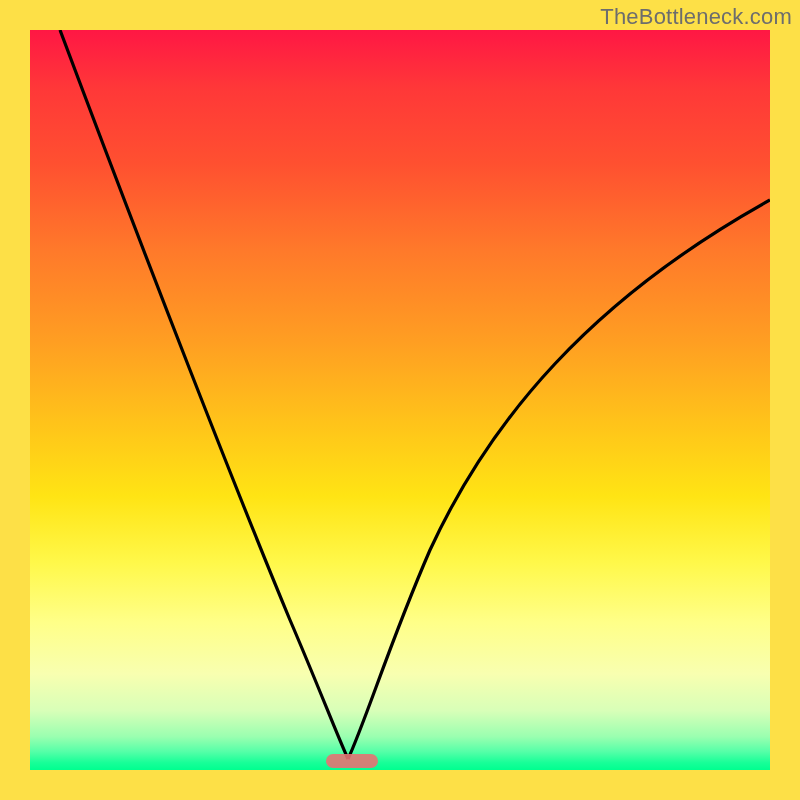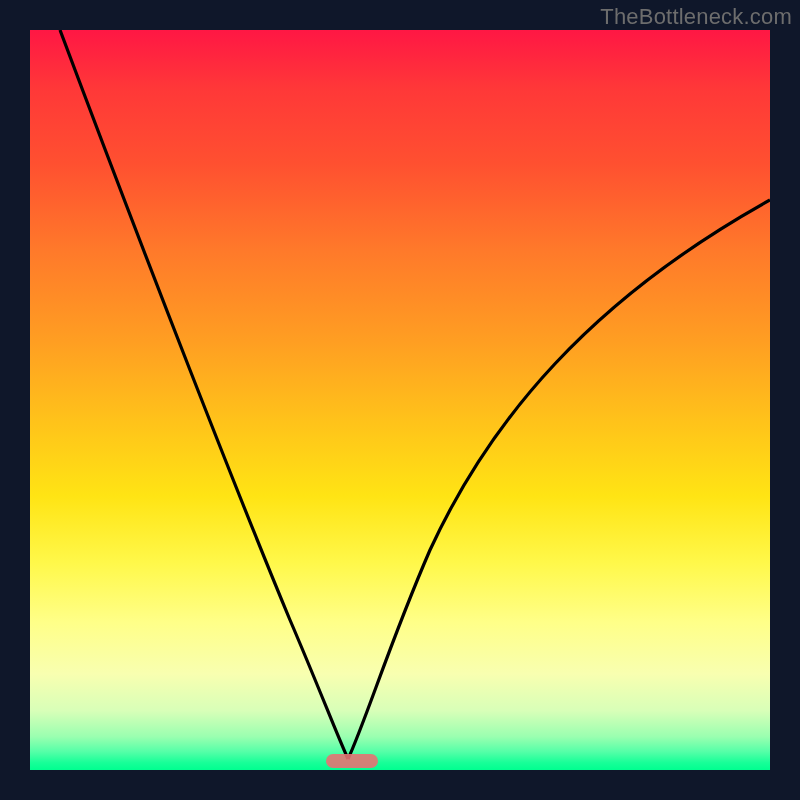--- a/index.html
+++ b/index.html
@@ -10,21 +10,21 @@
     background: #000;
     position: relative;
     font-family: Arial, Helvetica, sans-serif;
   }
   .frame {
     position: absolute;
     top: 0;
     left: 0;
     width: 800px;
     height: 800px;
-    background: #0f172a;
+    background: #fde047;
   }
   .plot-area {
     position: absolute;
     top: 30px;
     left: 30px;
     width: 740px;
     height: 740px;
     overflow: hidden;
   }
   .gradient {

